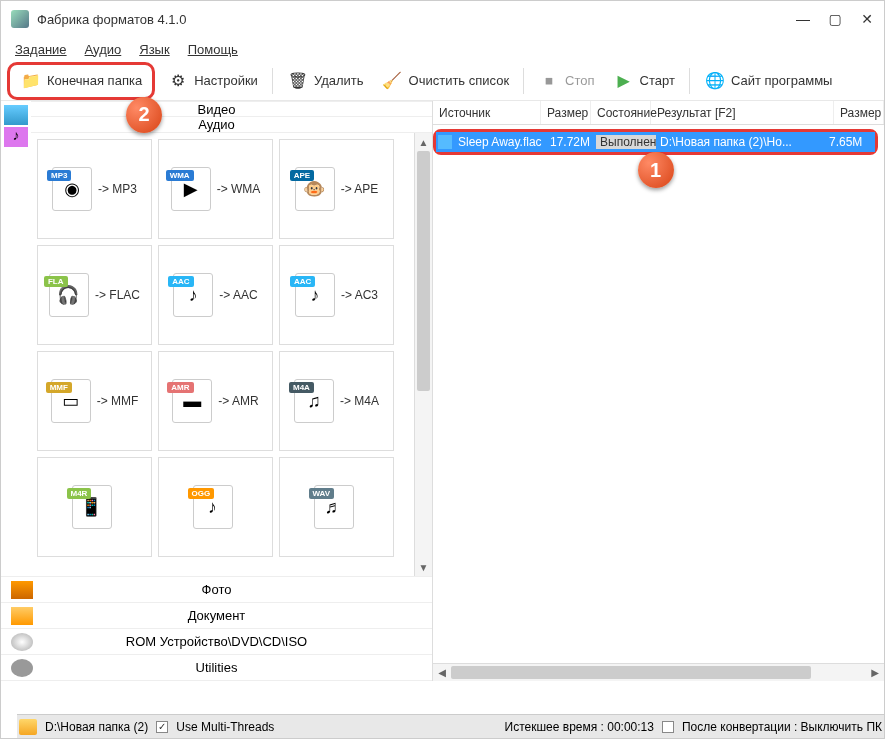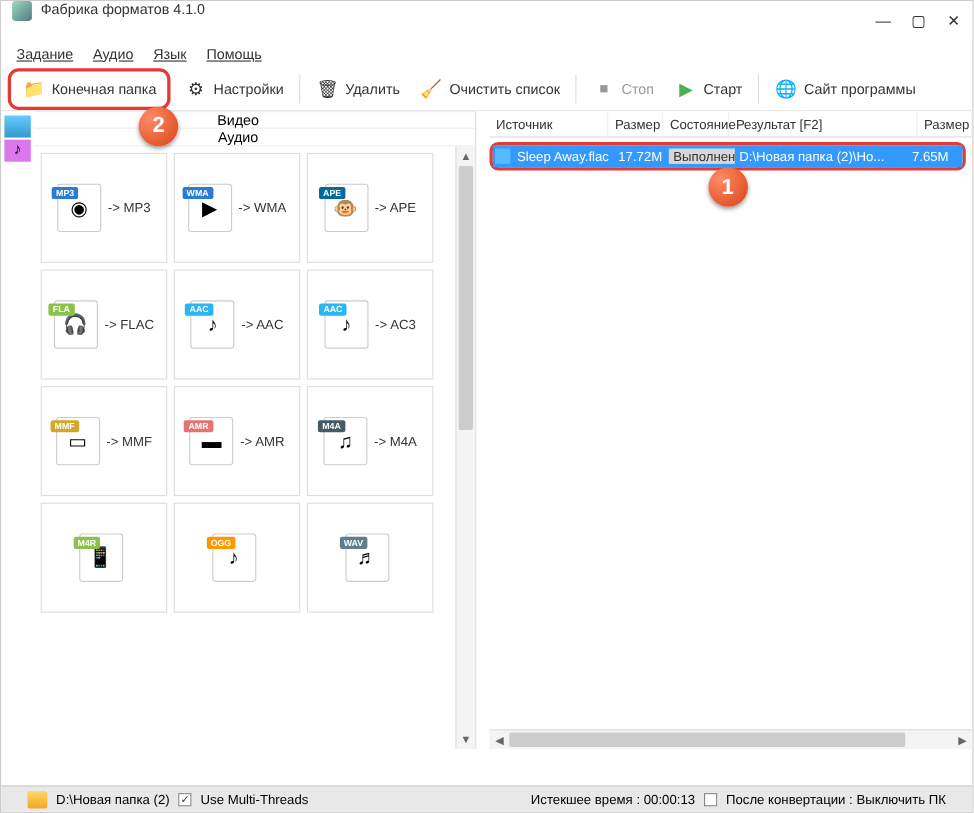--- a/index.html
+++ b/index.html
@@ -1,18 +1,18 @@
 <!DOCTYPE html>
 <html><head>
 <meta charset="utf-8">
 <style>
 * { margin: 0; padding: 0; box-sizing: border-box; font-family: 'Segoe UI', Tahoma, sans-serif; }
 body { background: #fff; width: 885px; height: 739px; position: relative; overflow: hidden; border: 1px solid #ccc; }
 
-.titlebar { height: 36px; display: flex; padding: 0 10px; background: #fff; }
+.titlebar { height: 36px; display: flex; align-items: center; padding: 0 10px; background: #fff; }
 .titlebar-icon { width: 18px; height: 18px; background: linear-gradient(135deg,#9db,#578); border-radius: 3px; margin-right: 8px; }
 .titlebar-text { font-size: 13px; color: #333; flex: 1; }
 .win-btns { display: flex; gap: 18px; align-items: center; }
 .win-btn { width: 14px; height: 14px; display: flex; align-items: center; justify-content: center; font-size: 14px; color: #333; cursor: pointer; }
 
 .menubar { height: 24px; display: flex; align-items: center; padding: 0 14px; gap: 18px; font-size: 13px; color: #333; }
 .menubar span { cursor: pointer; text-decoration: underline; }
 
 .toolbar { height: 40px; display: flex; align-items: center; padding: 0 6px; gap: 6px; border-bottom: 1px solid #e8e8e8; }
 .tool-btn { display: flex; align-items: center; gap: 5px; padding: 3px 6px; font-size: 13px; color: #333; cursor: pointer; position: relative; }
@@ -42,37 +42,37 @@
 .fmt-label { font-size: 12px; color: #333; }
 .fmt-glyph { font-size: 18px; }
 
 .scroll-track { width: 18px; background: #f4f4f4; border-left: 1px solid #ddd; position: relative; }
 .scroll-arrow { height: 18px; display: flex; align-items: center; justify-content: center; font-size: 10px; color: #666; }
 .scroll-thumb { position: absolute; left: 2px; right: 2px; top: 18px; height: 240px; background: #ccc; border-radius: 2px; }
 
 .bottom-cats { border-top: 1px solid #eee; }
 .bottom-cats .cat-row { height: 26px; }
 
-.right-pane { flex: 1; display: flex; flex-direction: column; margin-left: 12px; }
+.right-pane { flex: 1; display: flex; flex-direction: column; }
 .list-header { display: flex; height: 24px; border-bottom: 1px solid #ddd; font-size: 12px; color: #333; align-items: center; }
 .lh-col { padding: 0 6px; border-right: 1px solid #eee; height: 100%; display: flex; align-items: center; }
 .c-src { width: 108px; } .c-size { width: 50px; } .c-state { width: 60px; } .c-res { flex: 1; } .c-size2 { width: 50px; }
 
 .row-callout { margin: 4px 6px 0 0; border: 3px solid #e53935; border-radius: 8px; position: relative; }
 .list-row { display: flex; height: 20px; font-size: 12px; background: #3399ff; color: #fff; align-items: center; }
 .list-row .cell { padding: 0 4px; overflow: hidden; white-space: nowrap; }
 .cell.c-state { background: #d8d8d8; color: #333; }
 .r-icon { width: 14px; height: 14px; background: #5bf; margin: 0 2px; flex-shrink: 0; }
 
 .h-scroll { height: 18px; border-top: 1px solid #ddd; background: #f4f4f4; display: flex; }
 .h-scroll .arr { width: 18px; display: flex; align-items: center; justify-content: center; font-size: 10px; color: #666; }
 .h-scroll .tr { flex: 1; position: relative; }
 .h-scroll .thumb { position: absolute; top: 2px; bottom: 2px; left: 0; width: 360px; background: #ccc; border-radius: 2px; }
 
-.statusbar { position: absolute; bottom: 0; left: 0; right: 0; height: 24px; background: #e8e8e8; border-top: 1px solid #ccc; display: flex; align-items: center; font-size: 12px; padding: 0 24px; gap: 8px; }
+.statusbar { position: absolute; bottom: 0; left: 16px; right: 0; height: 24px; background: #e8e8e8; border-top: 1px solid #ccc; display: flex; align-items: center; font-size: 12px; padding: 0 2px; gap: 8px; }
 .sb-icon { width: 18px; height: 16px; background: linear-gradient(#ffd76a,#f5a623); border-radius: 2px; }
 .cb { width: 12px; height: 12px; border: 1px solid #888; background: #fff; display: inline-flex; align-items: center; justify-content: center; font-size: 10px; }
 .cb.checked::after { content: "✓"; color: #333; }
 .sb-spacer { flex: 1; }
 </style>
 </head>
 <body>
 
 <div class="titlebar">
   <div class="titlebar-icon"></div>
@@ -231,20 +231,38 @@
               </div>
             </div>
           <div class="scroll-track">
             <div class="scroll-arrow">▲</div>
             <div class="scroll-thumb"></div>
             <div class="scroll-arrow" style="position:absolute;bottom:0;width:100%">▼</div>
           </div>
         </div>
       </div>
     </div>
+    <div class="bottom-cats">
+      <div class="cat-row">
+        <span class="cat-icon" style="background:linear-gradient(#f90,#c60)"></span>
+        <span class="cat-label">Фото</span>
+      </div>
+      <div class="cat-row">
+        <span class="cat-icon" style="background:linear-gradient(#fc6,#f90)"></span>
+        <span class="cat-label">Документ</span>
+      </div>
+      <div class="cat-row">
+        <span class="cat-icon" style="background:radial-gradient(#fff,#aaa);border-radius:50%"></span>
+        <span class="cat-label">ROM Устройство\DVD\CD\ISO</span>
+      </div>
+      <div class="cat-row">
+        <span class="cat-icon" style="background:#999;border-radius:50%"></span>
+        <span class="cat-label">Utilities</span>
+      </div>
+    </div>
   </div>
 
   <div class="right-pane">
     <div class="list-header">
       <div class="lh-col c-src">Источник</div>
       <div class="lh-col c-size">Размер</div>
       <div class="lh-col c-state">Состояние</div>
       <div class="lh-col c-res">Результат [F2]</div>
       <div class="lh-col c-size2">Размер</div>
     </div>

